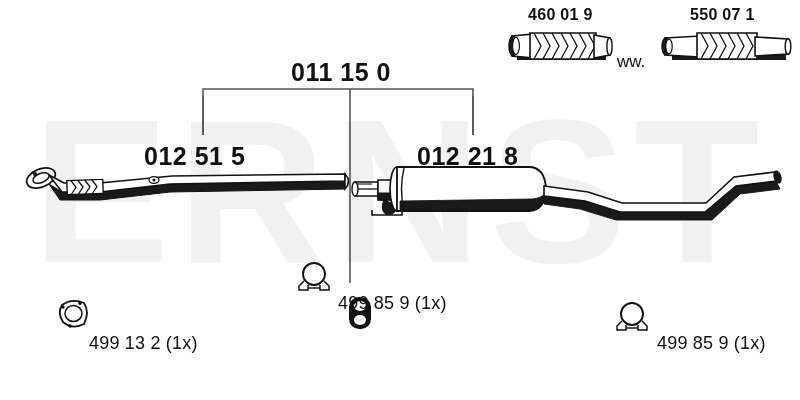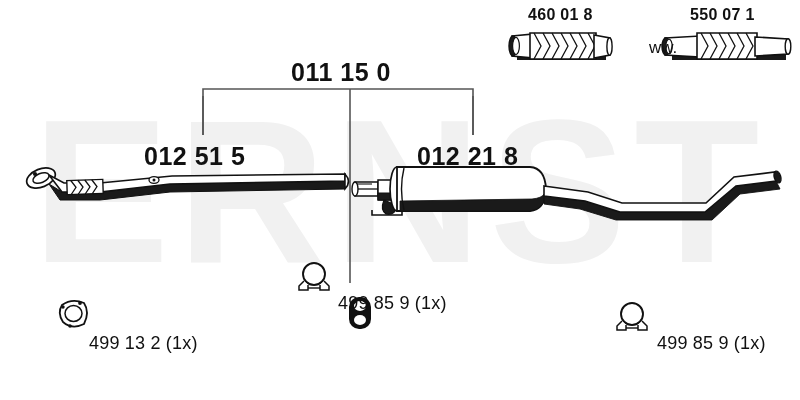--- a/index.html
+++ b/index.html
@@ -190,25 +190,25 @@
 
     <g>
       <circle cx="632" cy="314" r="11" fill="#ffffff" stroke="#111" stroke-width="1.9"></circle>
       <path d="M622,321 L617,326 L617,330 L626,330 L626,325" fill="#ffffff" stroke="#111" stroke-width="1.5"></path>
       <path d="M642,321 L647,326 L647,330 L638,330 L638,325" fill="#ffffff" stroke="#111" stroke-width="1.5"></path>
       <path d="M626,328 L638,328" stroke="#111" stroke-width="1.4"></path>
     </g>
 
   </svg>
 
-  <div class="lbl lbl-top" style="left:528px; top:6px;">460 01 8</div>
+  <div class="lbl lbl-top" style="left:528px; top:6px;">460 01 9</div>
 
   <div class="lbl lbl-top" style="left:690px; top:6px;">550 07 1</div>
 
-  <div class="lbl lbl-ww" style="left:617px; top:38px;margin-left:32px;">ww.</div>
+  <div class="lbl lbl-ww" style="left:617px; top:52px;">ww.</div>
 
   <div class="lbl lbl-big" style="left:291px; top:58px;">011 15 0</div>
 
   <div class="lbl lbl-big" style="left:144px; top:142px;">012 51 5</div>
 
   <div class="lbl lbl-big" style="left:417px; top:142px;">012 21 8</div>
 
   <div class="lbl lbl-part" style="left:338px; top:265px;">499 85 9 (1x)</div>
 
   <div class="lbl lbl-part" style="left:89px; top:305px;">499 13 2 (1x)</div>

